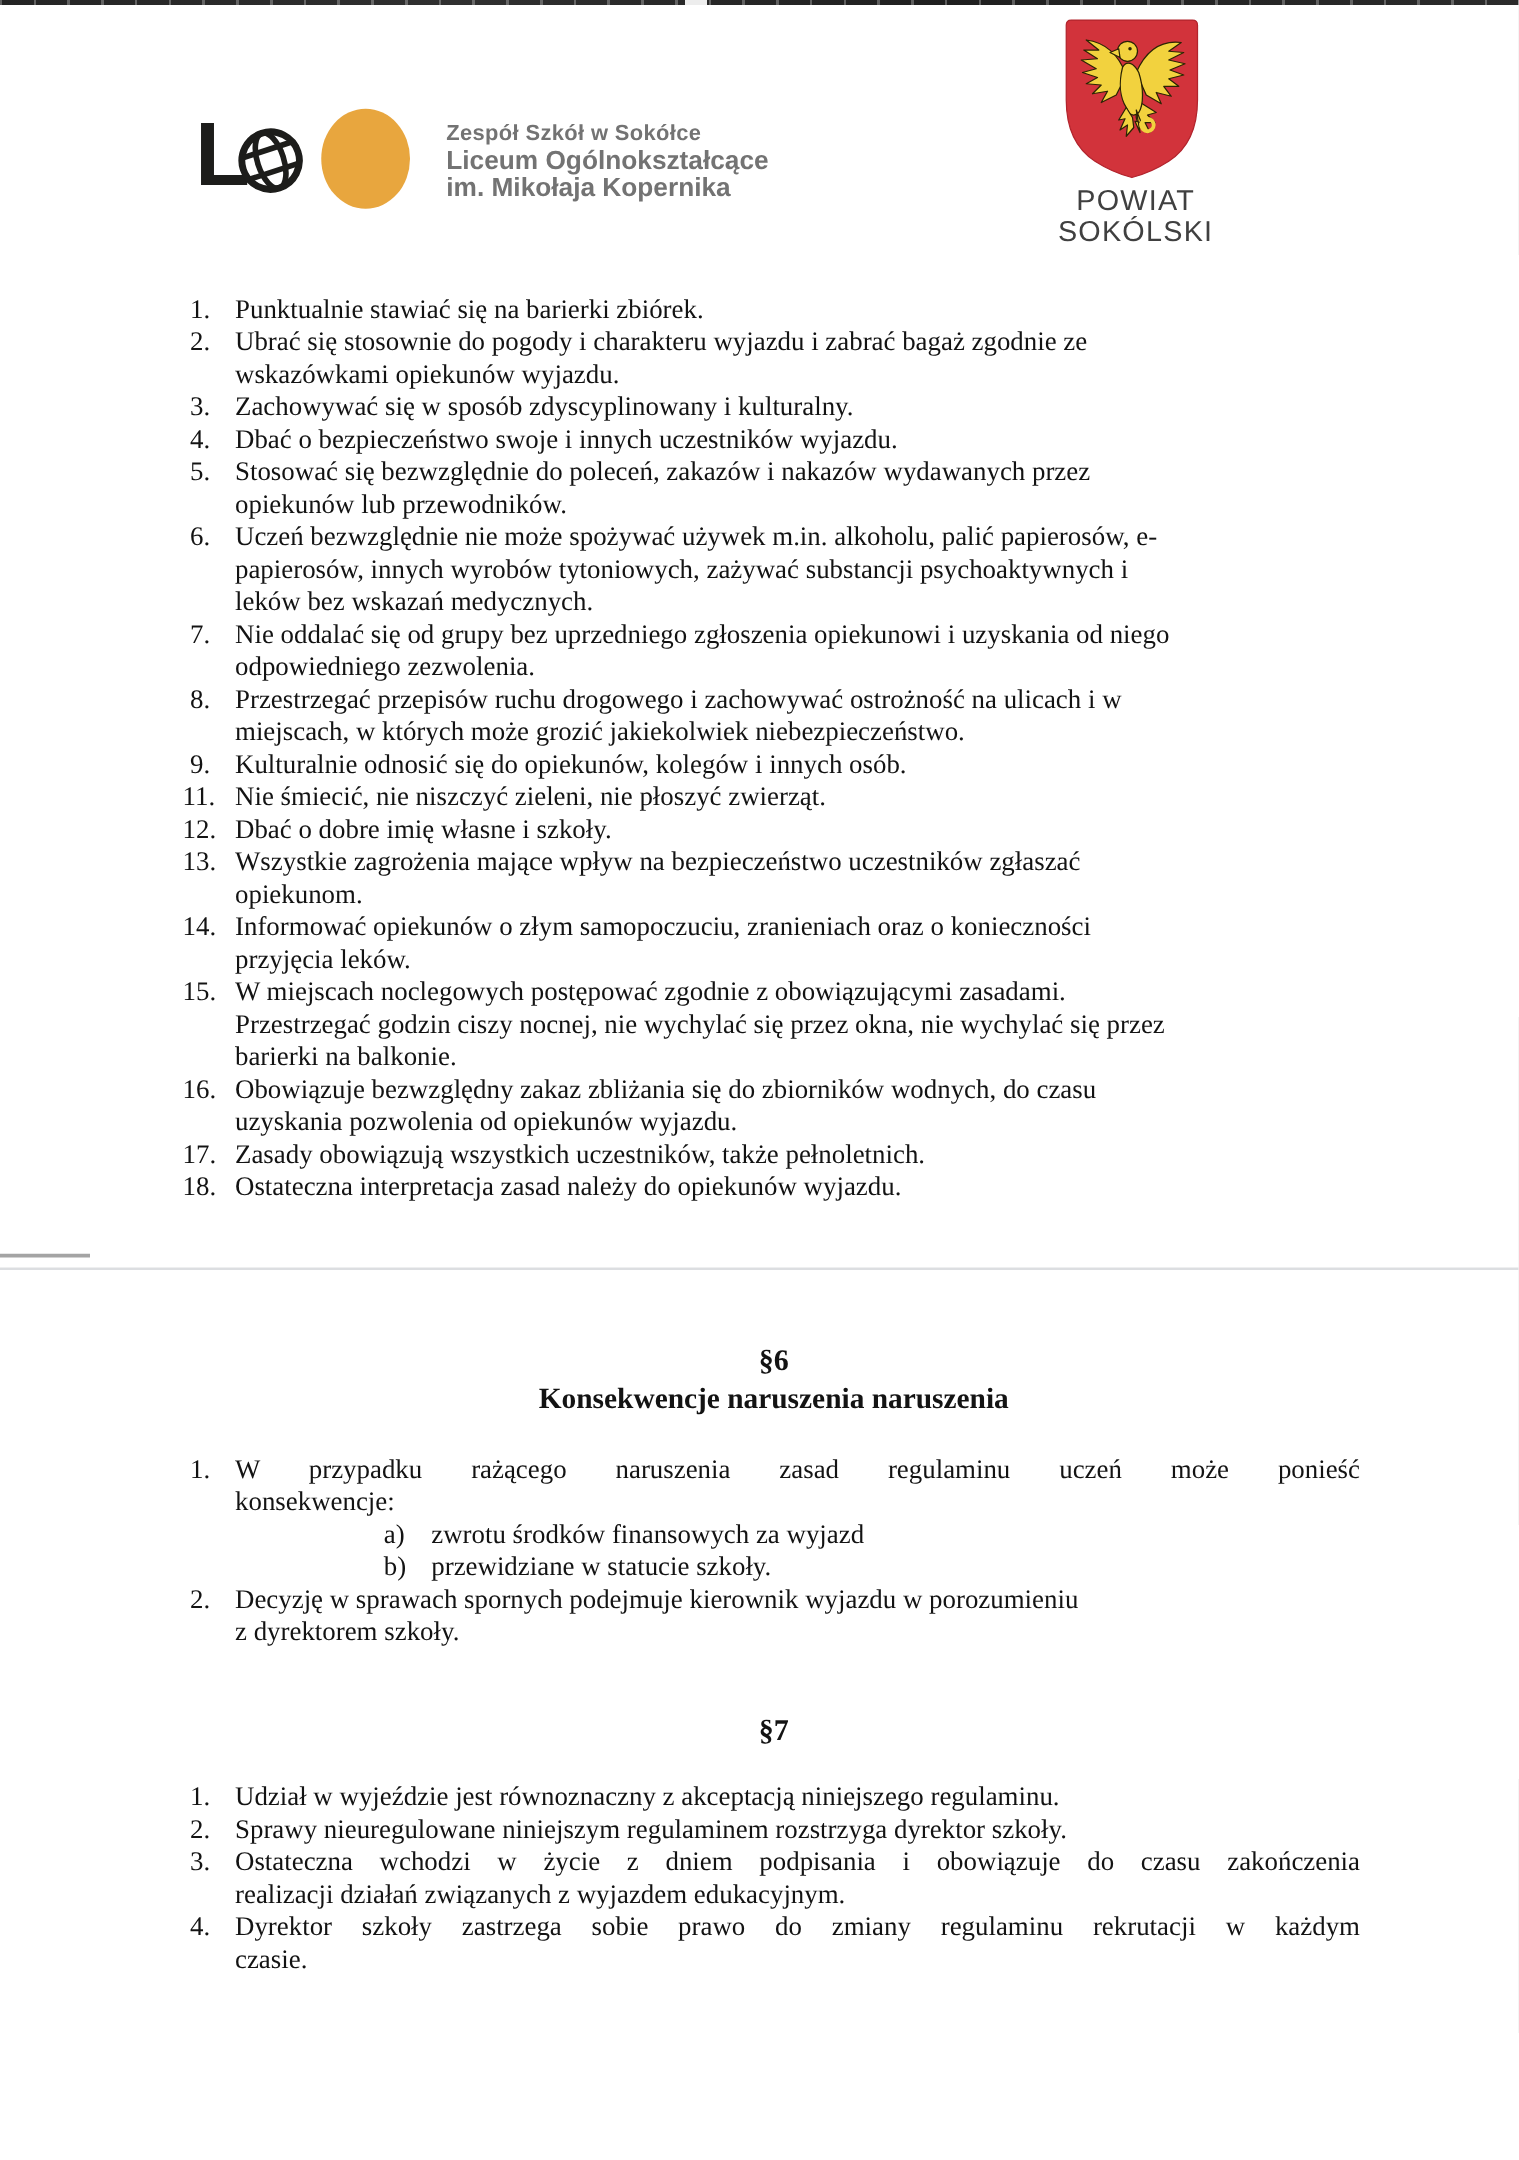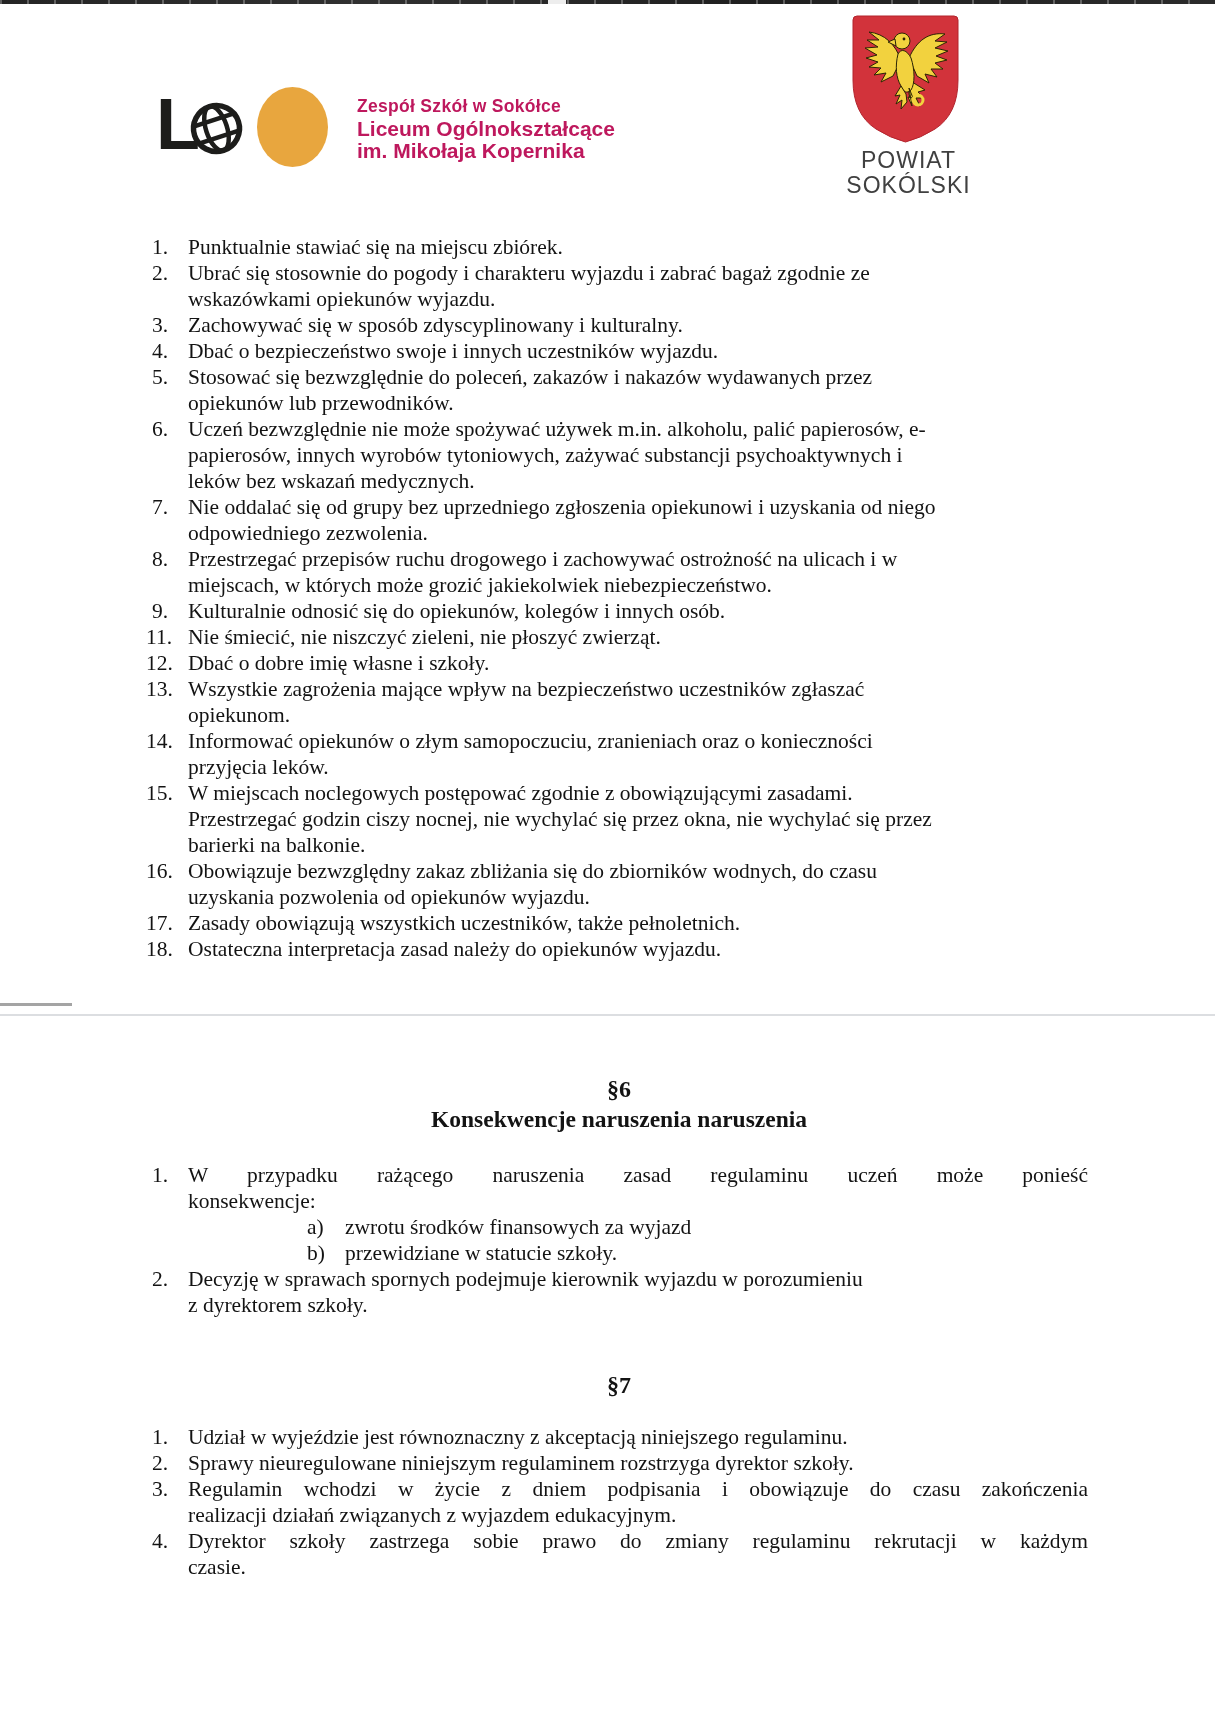--- a/index.html
+++ b/index.html
@@ -36,21 +36,21 @@
     font-weight:700;font-size:72px;line-height:72px;color:#1d1d1b;
   }
   .globe{position:absolute;left:188px;top:100px;width:57px;height:57px;}
   .accent-circle{
     position:absolute;left:257px;top:87px;width:71px;height:80px;
     border-radius:50%;
   }
   .school-text{
     position:absolute;left:357px;top:97px;
     font-family:"Liberation Sans","DejaVu Sans",sans-serif;
-    color:#be185d;
+    color:#737373;
   }
   .school-text .s1{font-size:17.5px;line-height:19px;font-weight:700;letter-spacing:.3px;margin-bottom:2px;}
   .school-text .s2{font-size:21px;line-height:21px;font-weight:700;margin-bottom:1px;}
   .school-text .s3{font-size:21px;line-height:21px;font-weight:700;}
   .shield{position:absolute;left:851px;top:14px;width:109px;height:129px;}
   .county-caption{
     position:absolute;left:826px;top:148px;width:165px;
     text-align:center;
     font-family:"Liberation Sans","DejaVu Sans",sans-serif;
     font-size:23px;line-height:25px;color:#404040;letter-spacing:1px;font-weight:400;
@@ -118,21 +118,21 @@
       <div>SOKÓLSKI</div>
     </div>
   </div>
 
   <main class="content">
 
     <div class="list">
 
         <div class="li">
           <span class="num">1.</span>
-          <span class="txt">Punktualnie stawiać się na miejscu zbiórek.</span>
+          <span class="txt">Punktualnie stawiać się na barierki zbiórek.</span>
         </div>
 
         <div class="li">
           <span class="num">2.</span>
           <span class="txt">Ubrać się stosownie do pogody i charakteru wyjazdu i zabrać bagaż zgodnie ze
 wskazówkami opiekunów wyjazdu.</span>
         </div>
 
         <div class="li">
           <span class="num">3.</span>
@@ -261,21 +261,21 @@
           <span class="txt">Udział w wyjeździe jest równoznaczny z akceptacją niniejszego regulaminu.</span>
         </div>
 
         <div class="li">
           <span class="num">2.</span>
           <span class="txt">Sprawy nieuregulowane niniejszym regulaminem rozstrzyga dyrektor szkoły.</span>
         </div>
 
         <div class="li">
           <span class="num">3.</span>
-          <span class="txt"><div class="jfirst">Regulamin wchodzi w życie z dniem podpisania i obowiązuje do czasu zakończenia</div><div>realizacji działań związanych z wyjazdem edukacyjnym.</div></span>
+          <span class="txt"><div class="jfirst">Ostateczna wchodzi w życie z dniem podpisania i obowiązuje do czasu zakończenia</div><div>realizacji działań związanych z wyjazdem edukacyjnym.</div></span>
         </div>
 
         <div class="li">
           <span class="num">4.</span>
           <span class="txt"><div class="jfirst">Dyrektor szkoły zastrzega sobie prawo do zmiany regulaminu rekrutacji w każdym</div><div>czasie.</div></span>
         </div>
       </div>
 
   </main>
 

